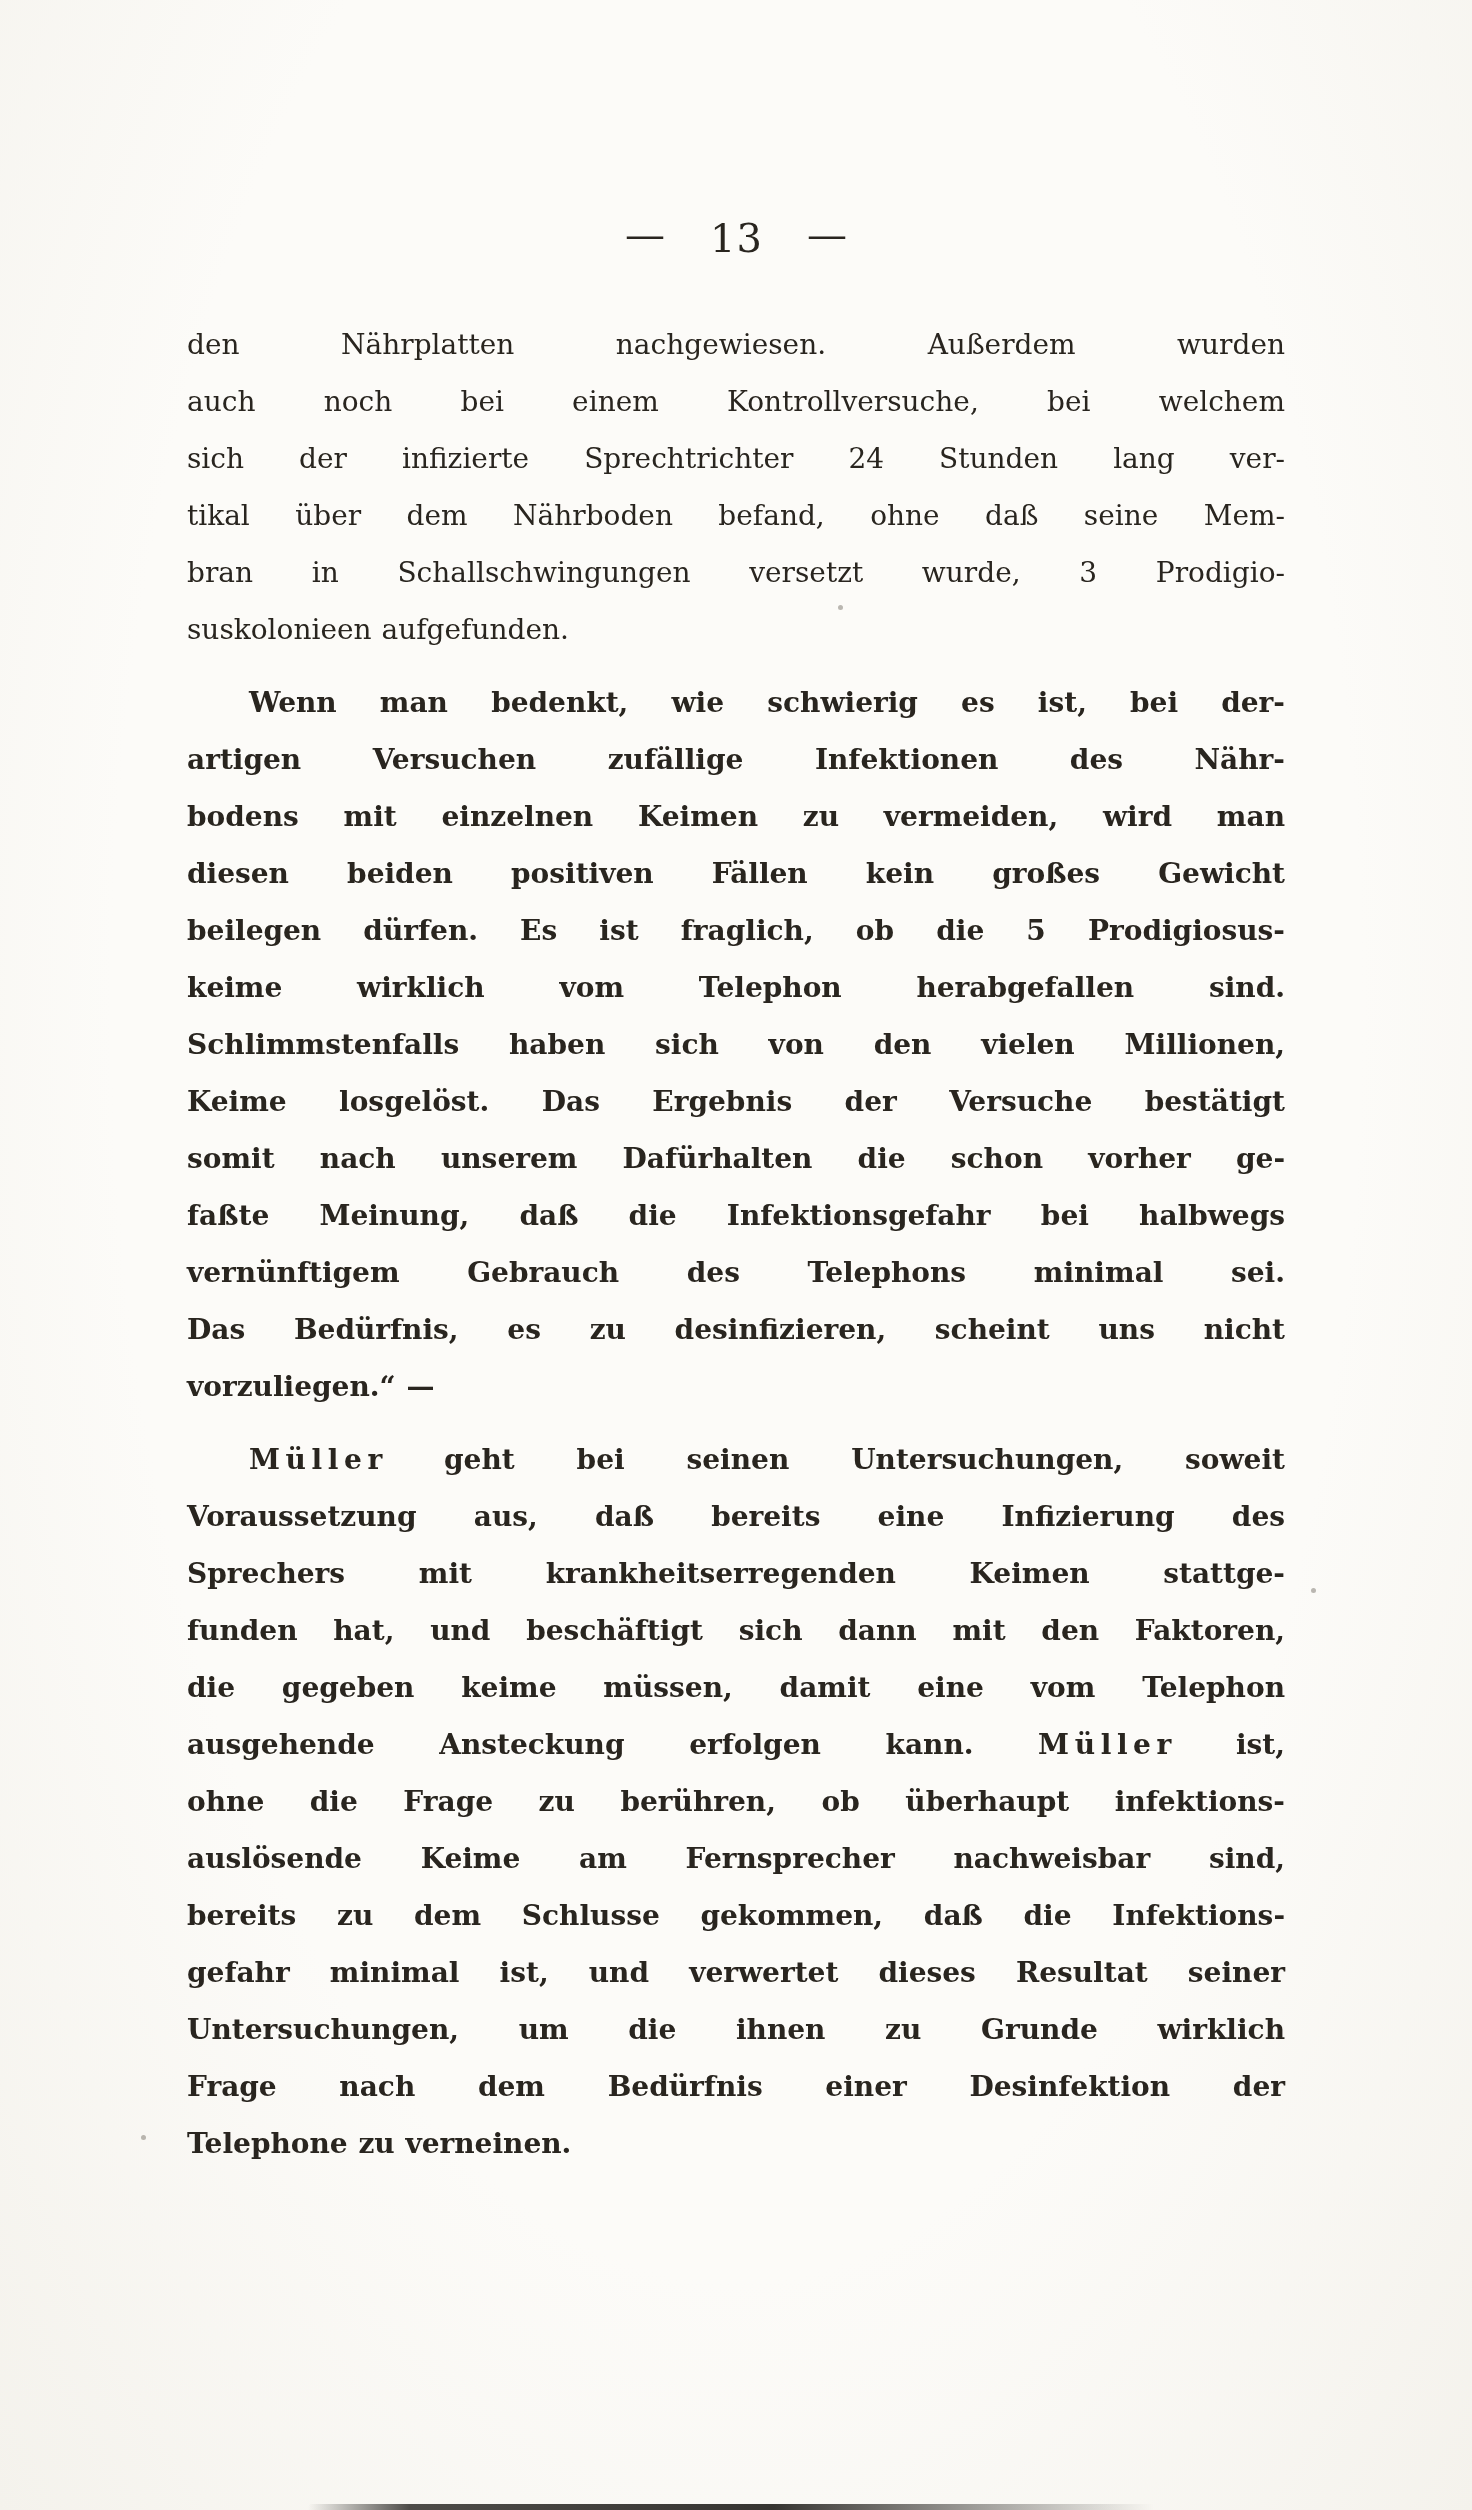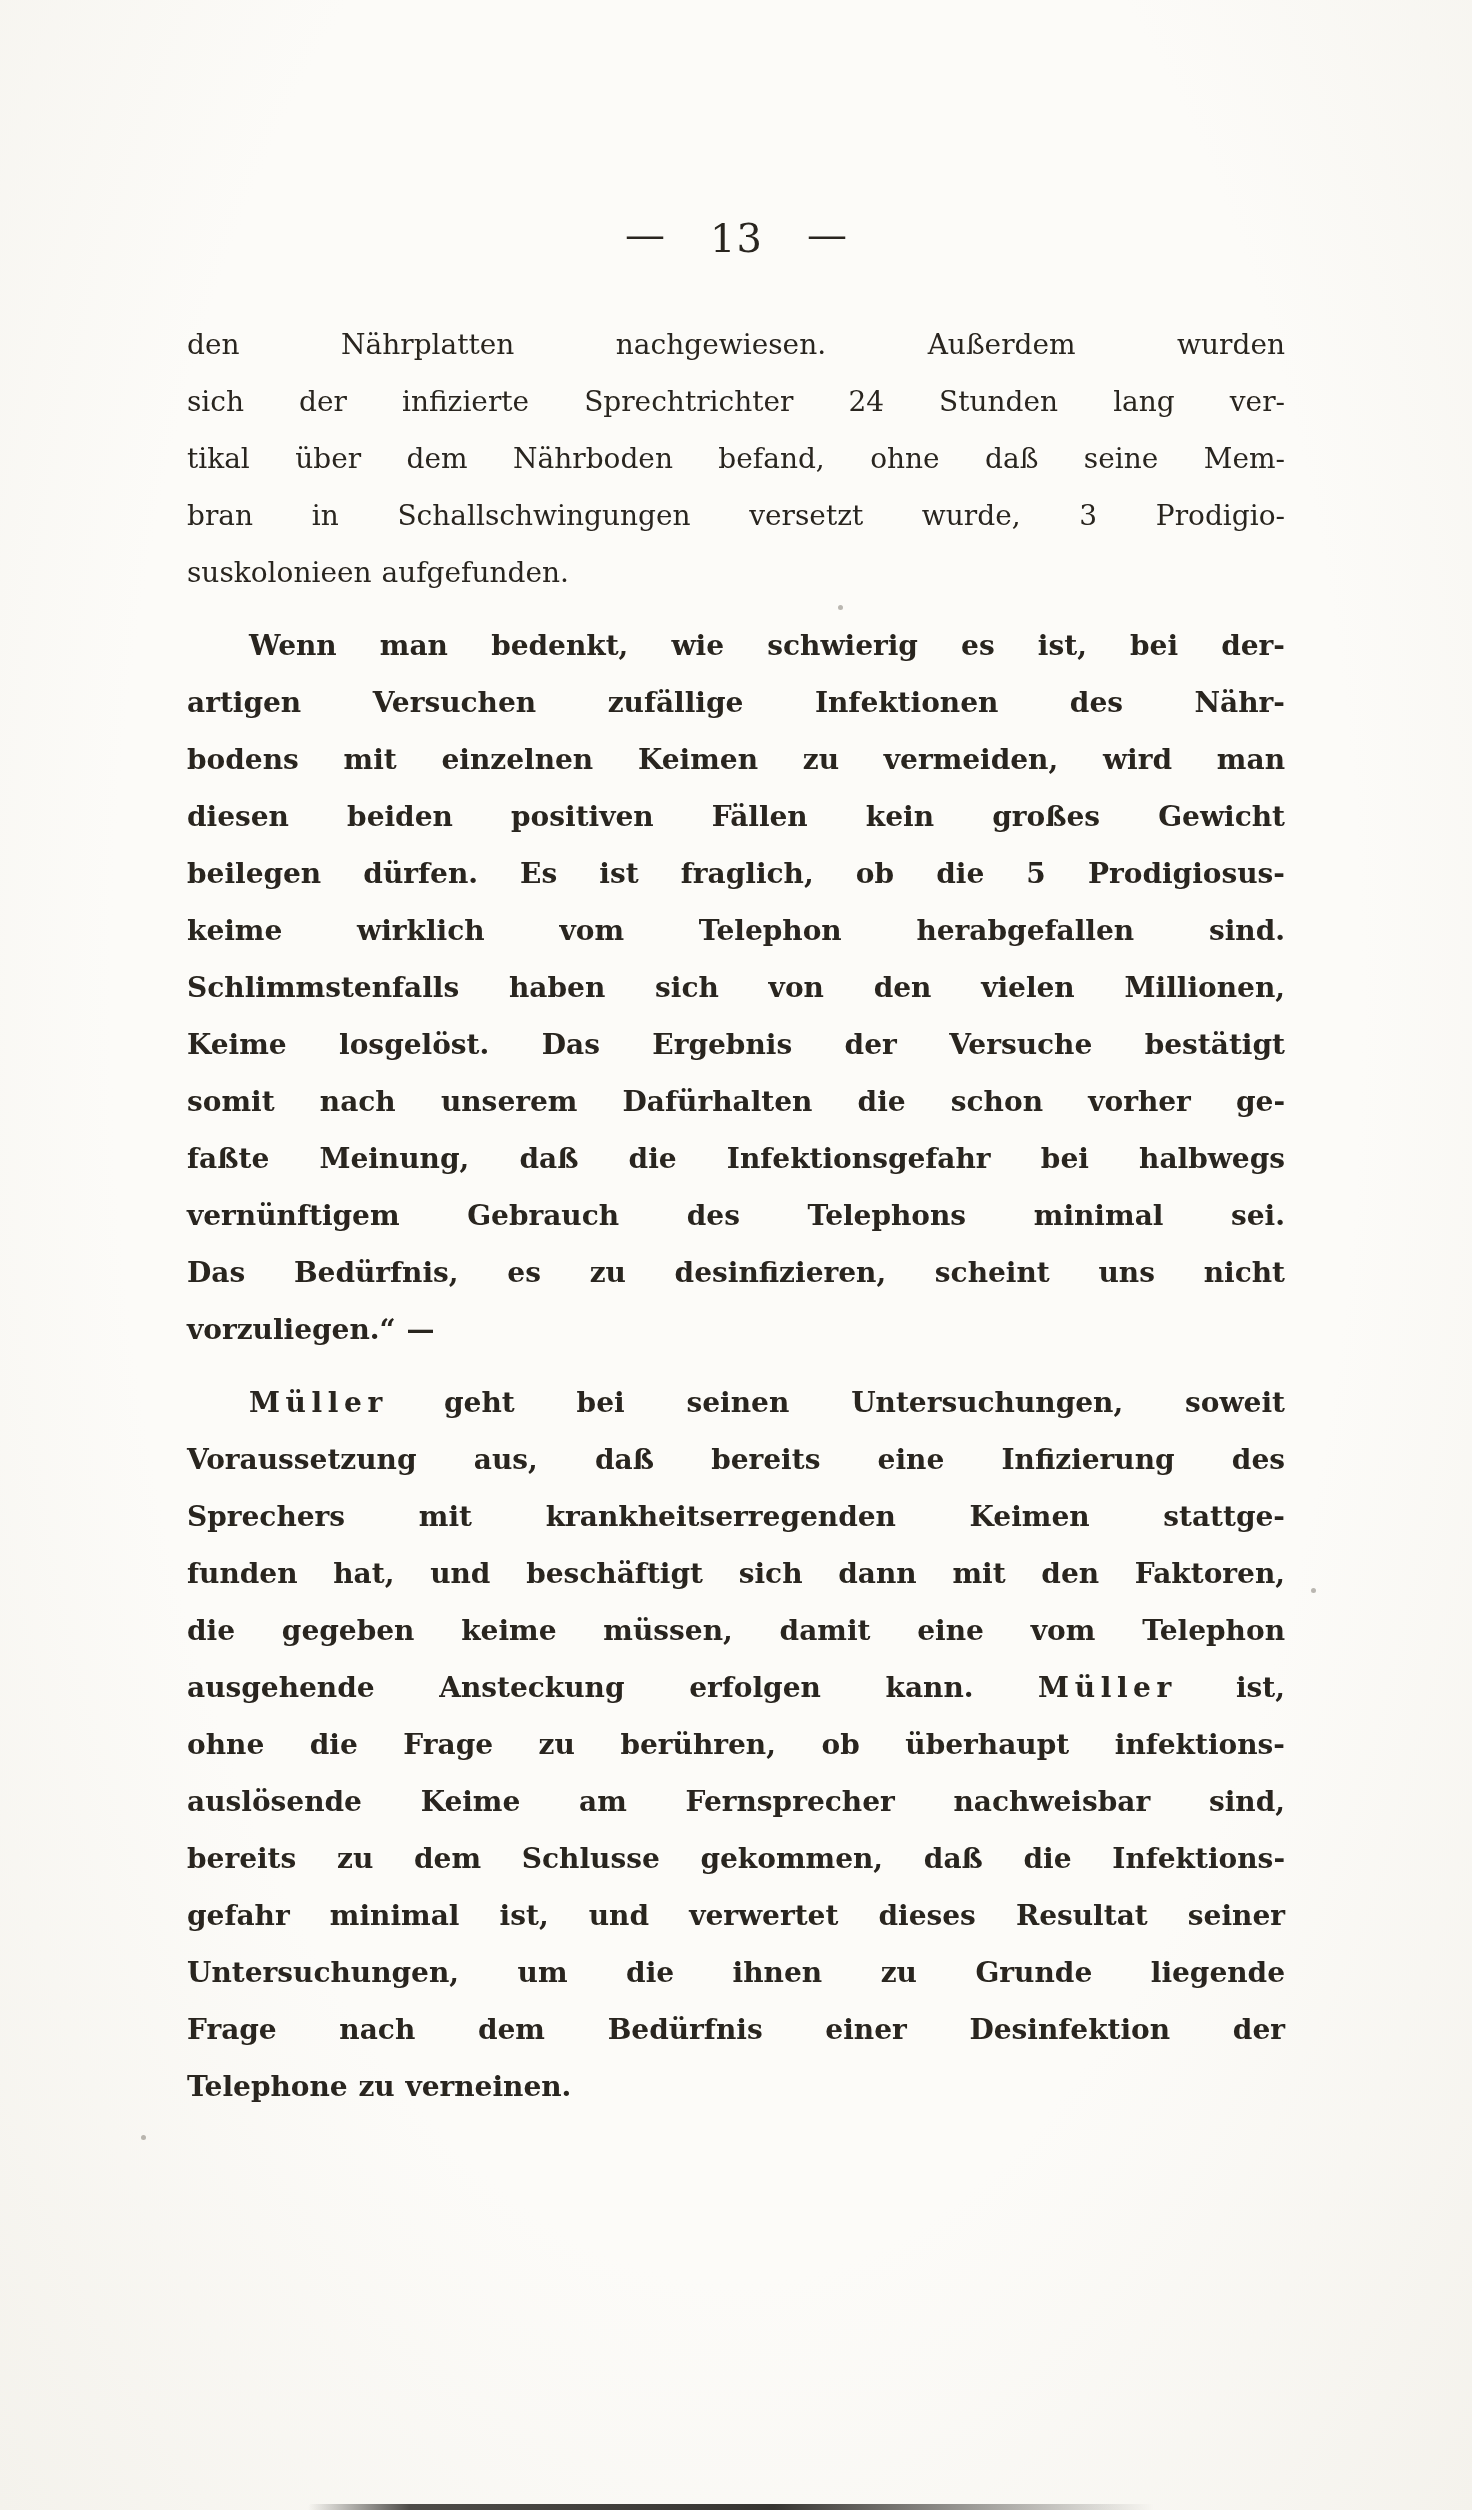--- a/index.html
+++ b/index.html
@@ -86,20 +86,21 @@
   <div class="page-number-row">
     <span class="dash">—</span>
     <span>13</span>
     <span class="dash">—</span>
   </div>
 
   <div class="content">
 
     <div class="paragraph">
       <div class="line">den Nährplatten nachgewiesen. Außerdem wurden</div>
+      <div class="line">auch noch bei einem Kontrollversuche, bei welchem</div>
       <div class="line">sich der infizierte Sprechtrichter 24 Stunden lang ver-</div>
       <div class="line">tikal über dem Nährboden befand, ohne daß seine Mem-</div>
       <div class="line">bran in Schallschwingungen versetzt wurde, 3 Prodigio-</div>
       <div class="line last">suskolonieen aufgefunden.</div>
     </div>
 
     <div class="paragraph">
       <div class="line fl-indent">Wenn man bedenkt, wie schwierig es ist, bei der-</div>
       <div class="line">artigen Versuchen zufällige Infektionen des Nähr-</div>
       <div class="line">bodens mit einzelnen Keimen zu vermeiden, wird man</div>
@@ -119,21 +120,21 @@
       <div class="line fl-indent">M ü l l e r geht bei seinen Untersuchungen, soweit</div>
       <div class="line">Voraussetzung aus, daß bereits eine Infizierung des</div>
       <div class="line">Sprechers mit krankheitserregenden Keimen stattge-</div>
       <div class="line">funden hat, und beschäftigt sich dann mit den Faktoren,</div>
       <div class="line">die gegeben keime müssen, damit eine vom Telephon</div>
       <div class="line">ausgehende Ansteckung erfolgen kann. M ü l l e r ist,</div>
       <div class="line">ohne die Frage zu berühren, ob überhaupt infektions-</div>
       <div class="line">auslösende Keime am Fernsprecher nachweisbar sind,</div>
       <div class="line">bereits zu dem Schlusse gekommen, daß die Infektions-</div>
       <div class="line">gefahr minimal ist, und verwertet dieses Resultat seiner</div>
-      <div class="line">Untersuchungen, um die ihnen zu Grunde liegende</div>
+      <div class="line">Untersuchungen, um die ihnen zu Grunde wirklich</div>
       <div class="line">Frage nach dem Bedürfnis einer Desinfektion der</div>
       <div class="line last">Telephone zu verneinen.</div>
     </div>
 
   </div>
 
   <div class="speck s1"></div>
   <div class="speck s2"></div>
   <div class="speck s3"></div>
   <div class="scan-edge"></div>

